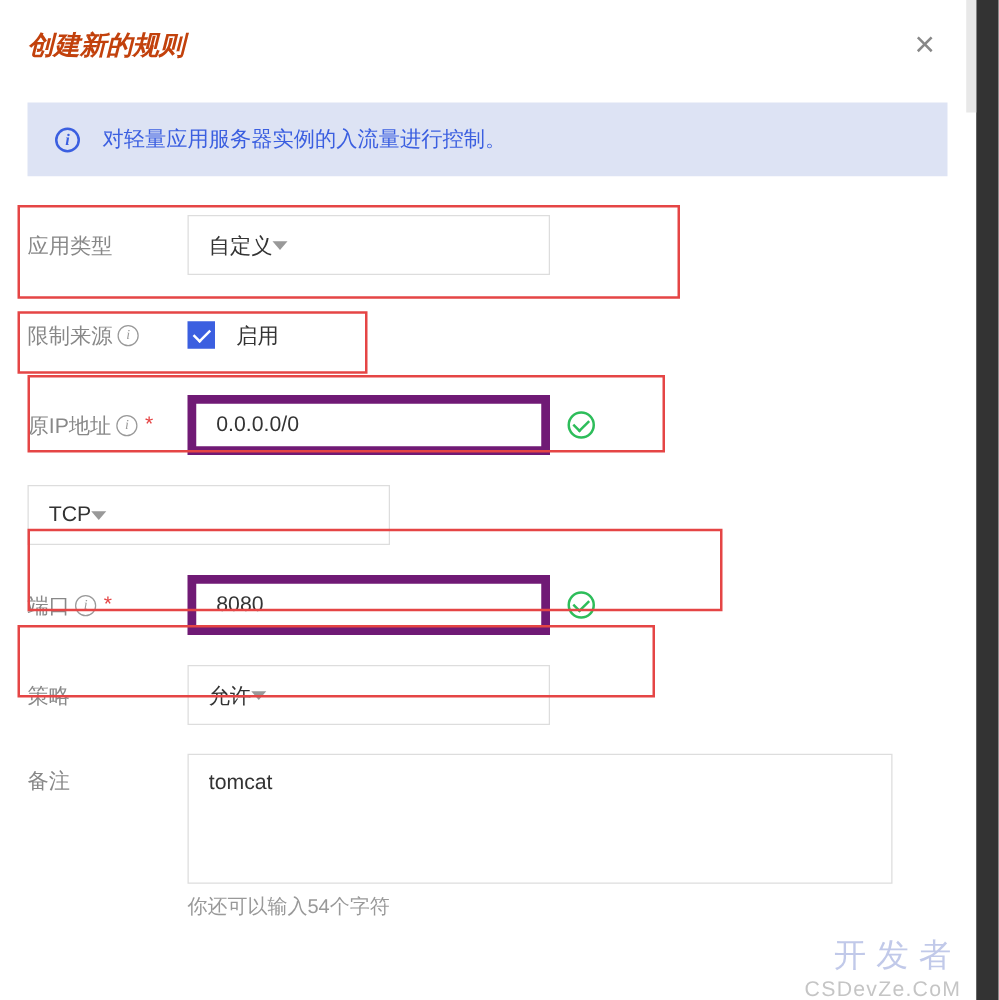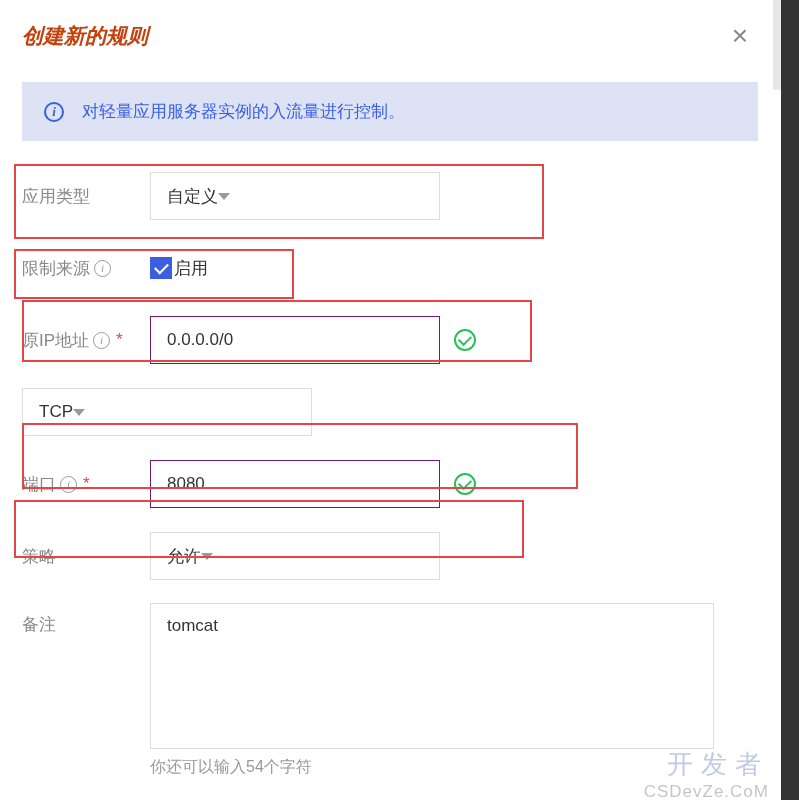--- a/index.html
+++ b/index.html
@@ -125,21 +125,21 @@
     .select-arrow {
       width: 0;
       height: 0;
       border-left: 6px solid transparent;
       border-right: 6px solid transparent;
       border-top: 7px solid #999;
     }
     .text-input {
       width: 290px;
       height: 48px;
-      border: 1px solid #701a75;
+      border: 7px solid #701a75;
       padding: 0 16px;
       font-size: 17px;
       color: #333;
       outline: none;
     }
     .valid-check {
       margin-left: 14px;
       width: 22px;
       height: 22px;
       border: 2.5px solid #2dbd5a;
@@ -153,21 +153,21 @@
       width: 10px;
       height: 6px;
       border-left: 2.5px solid #2dbd5a;
       border-bottom: 2.5px solid #2dbd5a;
       transform: rotate(-45deg);
       margin-top: -3px;
     }
     .checkbox-wrap {
       display: flex;
       align-items: center;
-      gap: 2px;
+      gap: 17px;
     }
     .checkbox {
       width: 22px;
       height: 22px;
       background: #3b5fe0;
       display: inline-flex;
       align-items: center;
       justify-content: center;
       cursor: pointer;
     }
@@ -179,21 +179,21 @@
       border-bottom: 2.5px solid #fff;
       transform: rotate(-45deg);
       margin-top: -3px;
     }
     .checkbox-label {
       font-size: 17px;
       color: #333;
     }
     .textarea-input {
       width: 564px;
-      height: 146px;
+      height: 104px;
       border: 1px solid #ddd;
       padding: 12px 16px;
       font-size: 17px;
       color: #333;
       resize: none;
       outline: none;
       font-family: inherit;
     }
     .hint-text {
       color: #999;

